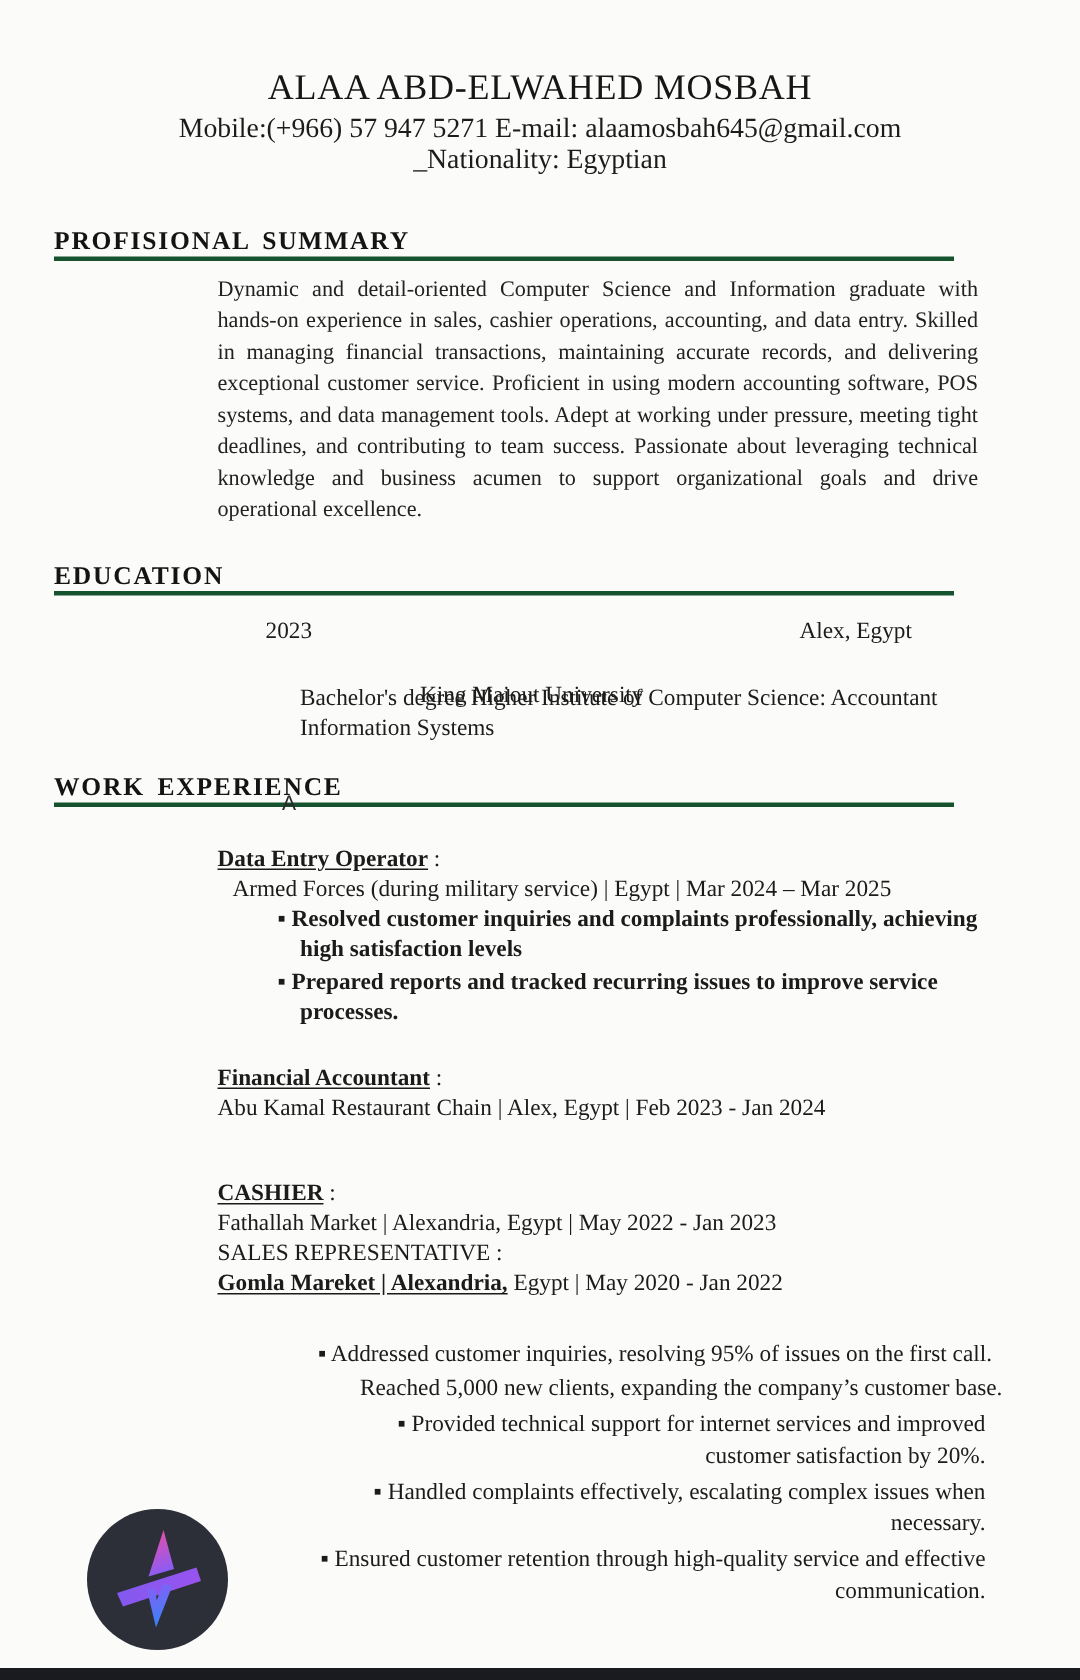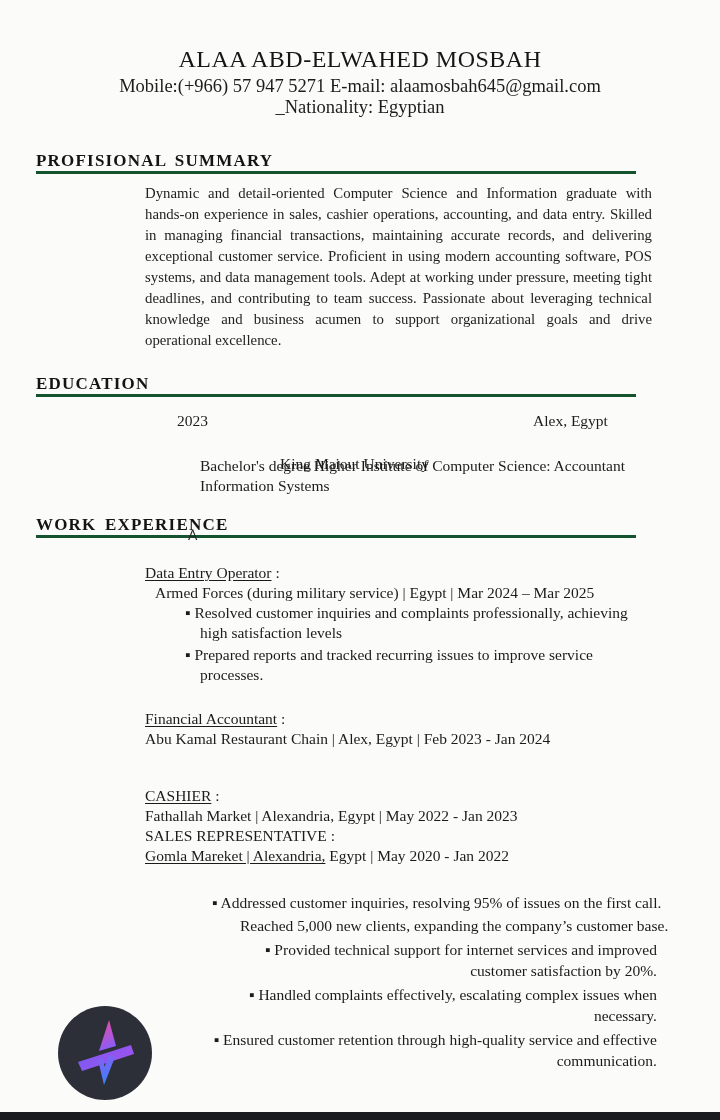--- a/index.html
+++ b/index.html
@@ -47,26 +47,27 @@
   .edu-row{position:relative;margin-top:15px;height:21px;font-size:15.5px;color:#1c1c1c;}
   .edu-year{position:absolute;left:177px;top:0;}
   .edu-school{position:absolute;left:280px;top:0;margin-top:43px;}
   .edu-location{position:absolute;left:533px;top:0;}
   .edu-degree{margin:23px 0 0 200px;width:432px;font-size:15.5px;line-height:20px;color:#1c1c1c;}
 
   
   .job{font-size:15.5px;line-height:20px;color:#1b1b1b;}
   .job-title{margin-left:145px;}
   .job-title-1{margin-top:25px;}
-  .u{text-decoration:underline;text-underline-offset:2px;}
+  .u{text-decoration:underline;text-underline-offset:2px;font-weight:bold;}
   .job-company{margin-left:155px;}
   .job-company-flush{margin-left:145px;}
   .jb{
     margin-left:185px;width:455px;padding-left:15px;text-indent:-15px;
     line-height:20px;
+    font-weight:bold;
   }
   .jb + .jb{margin-top:2px;}
   .fin-title{margin-top:24px;}
   .cash-title{margin-top:37px;}
 
   .blt{display:inline;}
 
   
   .ach-group{margin-top:26px;padding-left:40px;}
   .ach1{margin-left:200px;width:455px;text-indent:-28px;font-size:15.5px;line-height:21px;color:#1b1b1b;}

